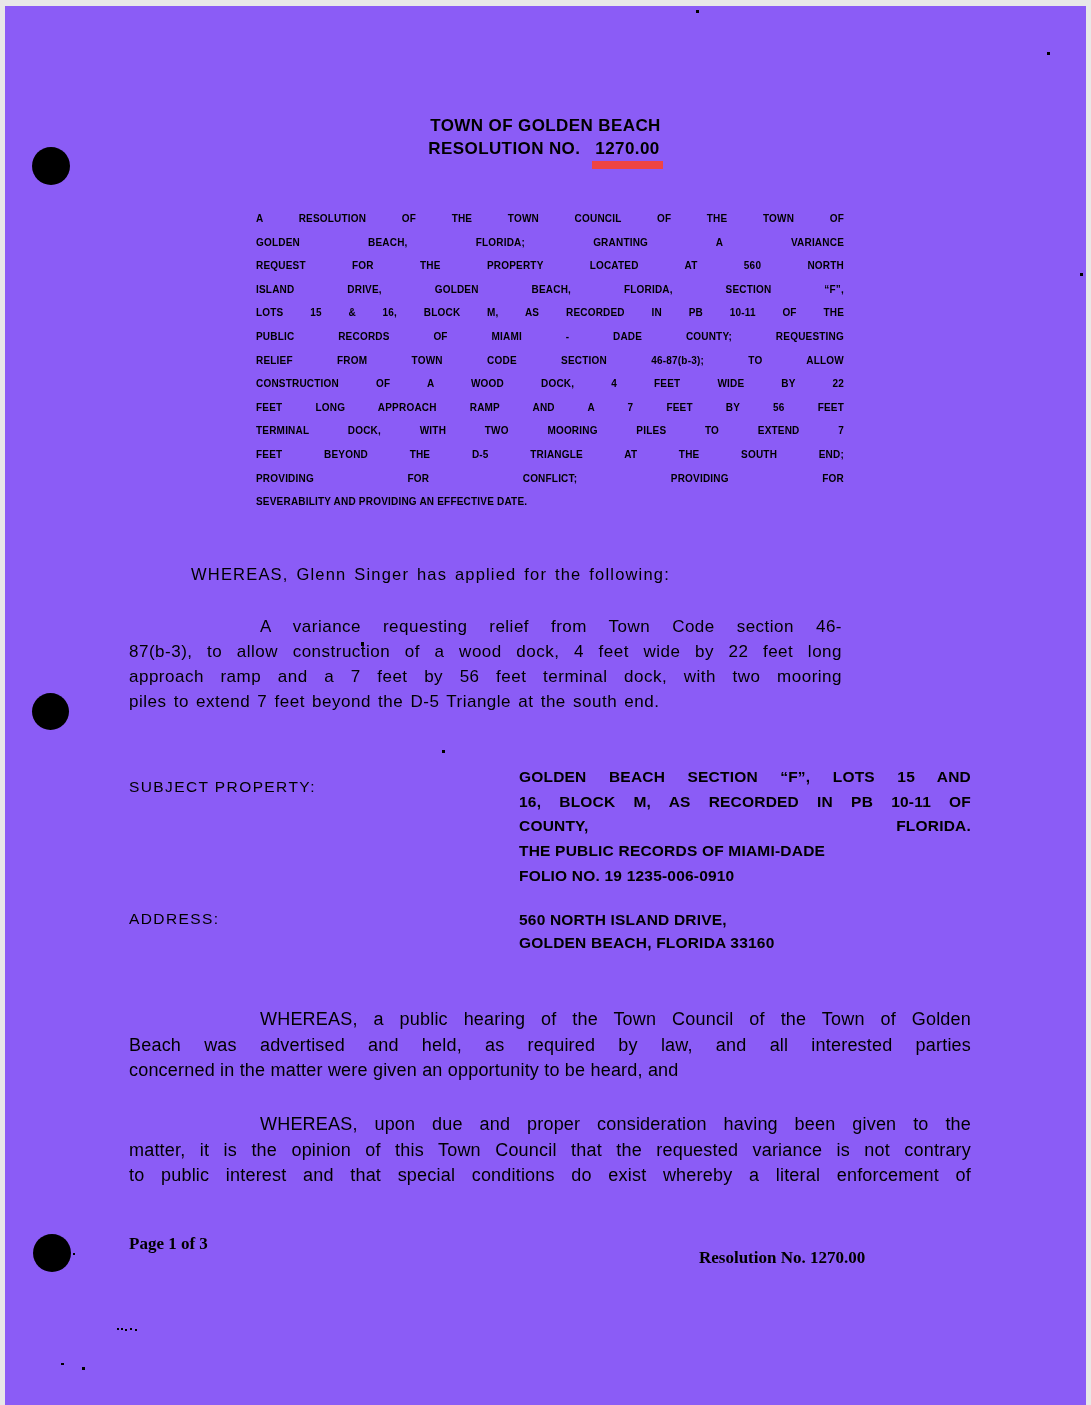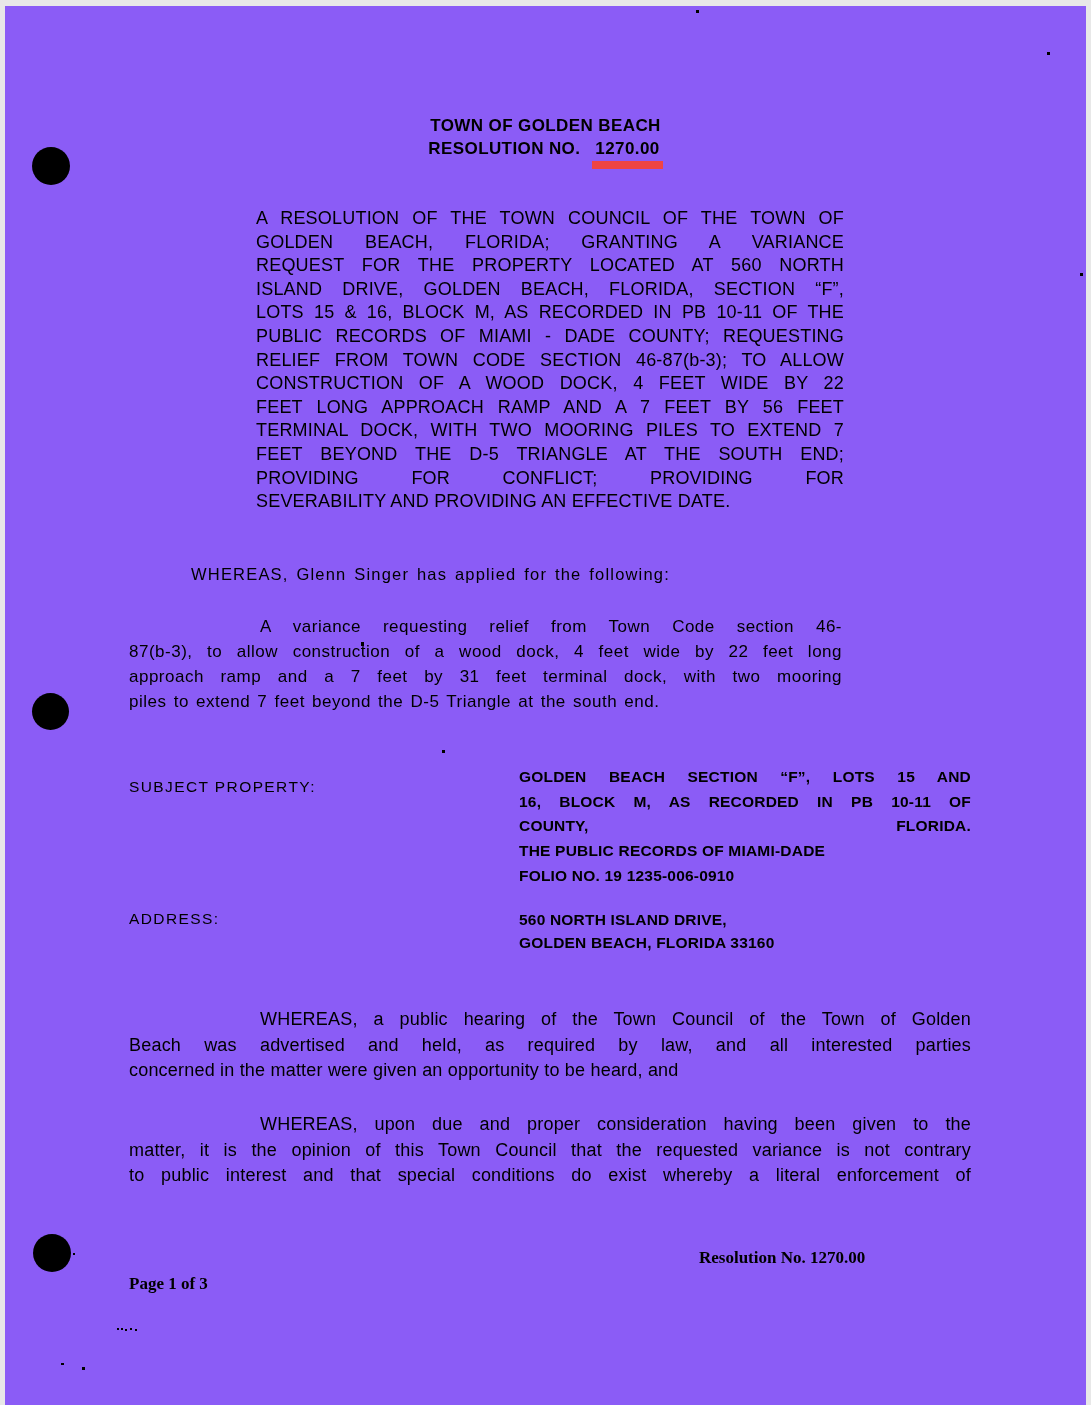--- a/index.html
+++ b/index.html
@@ -37,22 +37,22 @@
   }
   .res-number {
     display: inline-block;
     margin-left: 12px;
     border-bottom: 8px solid #ef4444;
     padding: 0 3px 1px 3px;
   }
 
   
   .res-block {
-    font-weight: normal;
-    font-size: 18px;
+    font-weight: bold;
+    font-size: 10px;
     line-height: 23.6px;
     letter-spacing: 0.2px;
   }
 
   
   .jpara .line { text-align: justify; text-align-last: justify; }
   .jpara .line:last-child { text-align-last: left; }
   .jpara.cont .line:last-child { text-align-last: justify; }
   .jpara .line:first-child { text-indent: var(--indent, 0px); }
 
@@ -132,21 +132,21 @@
       <div class="line">FEET BEYOND THE D-5 TRIANGLE AT THE SOUTH END;</div>
       <div class="line">PROVIDING FOR CONFLICT; PROVIDING FOR</div>
       <div class="line">SEVERABILITY AND PROVIDING AN EFFECTIVE DATE.</div>
     </div>
 
   <div class="abs intro-line" style="left:186px; top:556px;">WHEREAS, Glenn Singer has applied for the following:</div>
 
   <div class="abs variance jpara" style="left:124px; top:608px; width:713px; --indent:131px;">
       <div class="line">A variance requesting relief from Town Code section 46-</div>
       <div class="line">87(b-3), to allow construction of a wood dock, 4 feet wide by 22 feet long</div>
-      <div class="line">approach ramp and a 7 feet by 31 feet terminal dock, with two mooring</div>
+      <div class="line">approach ramp and a 7 feet by 56 feet terminal dock, with two mooring</div>
       <div class="line">piles to extend 7 feet beyond the D-5 Triangle at the south end.</div>
     </div>
 
   <div class="abs label-col" style="left:124px; top:772px;text-align:right;">SUBJECT PROPERTY:</div>
   <div class="abs subject-value jpara" style="left:514px; top:759px; width:452px;">
       <div class="line">GOLDEN BEACH SECTION “F”, LOTS 15 AND</div>
       <div class="line">16, BLOCK M, AS RECORDED IN PB 10-11 OF</div>
       <div class="line">COUNTY, FLORIDA.</div>
       <div class="line">THE PUBLIC RECORDS OF MIAMI-DADE</div>
     </div>
@@ -163,21 +163,21 @@
       <div class="line">matter, it is the opinion of this Town Council that the requested variance is not contrary</div>
       <div class="line">to public interest and that special conditions do exist whereby a literal enforcement of</div>
     </div>
 
   <div class="abs body-para jpara" style="left:124px; top:1001px; width:842px; --indent:131px;">
       <div class="line">WHEREAS, a public hearing of the Town Council of the Town of Golden</div>
       <div class="line">Beach was advertised and held, as required by law, and all interested parties</div>
       <div class="line">concerned in the matter were given an opportunity to be heard, and</div>
     </div>
 
-  <div class="abs footer-text" style="left:124px; top:1268px;">Page 1 of 3</div>
+  <div class="abs footer-text" style="left:124px; top:1228px;">Page 1 of 3</div>
   <div class="abs footer-text" style="left:694px; top:1242px;">Resolution No. 1270.00</div>
 
   <div class="speck" style="left:691px; top:4px; width:3px; height:3px;"></div>
   <div class="speck" style="left:1042px; top:46px; width:3px; height:3px;"></div>
   <div class="speck" style="left:1075px; top:267px; width:3px; height:3px;"></div>
   <div class="speck" style="left:437px; top:744px; width:3px; height:3px;"></div>
   <div class="speck" style="left:356px; top:636px; width:3px; height:4px;"></div>
   <div class="speck" style="left:68px; top:1247px; width:2px; height:2px;"></div>
   <div class="speck" style="left:112px; top:1322px; width:2px; height:2px;"></div>
   <div class="speck" style="left:116px; top:1322px; width:2px; height:2px;"></div>

